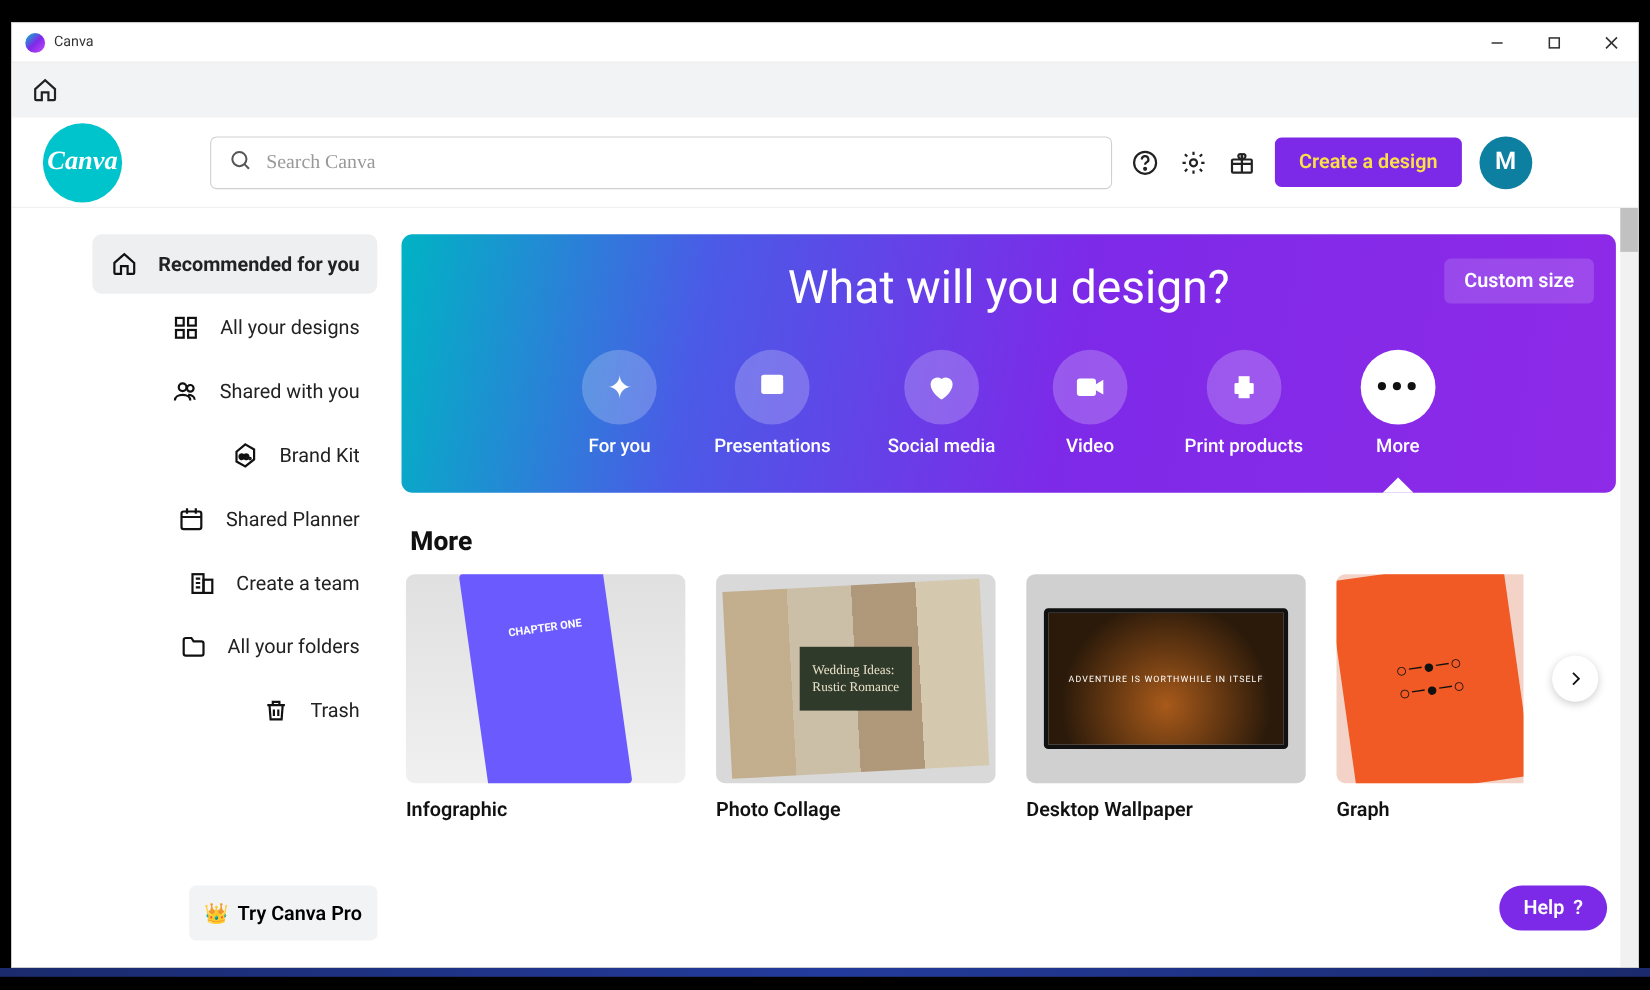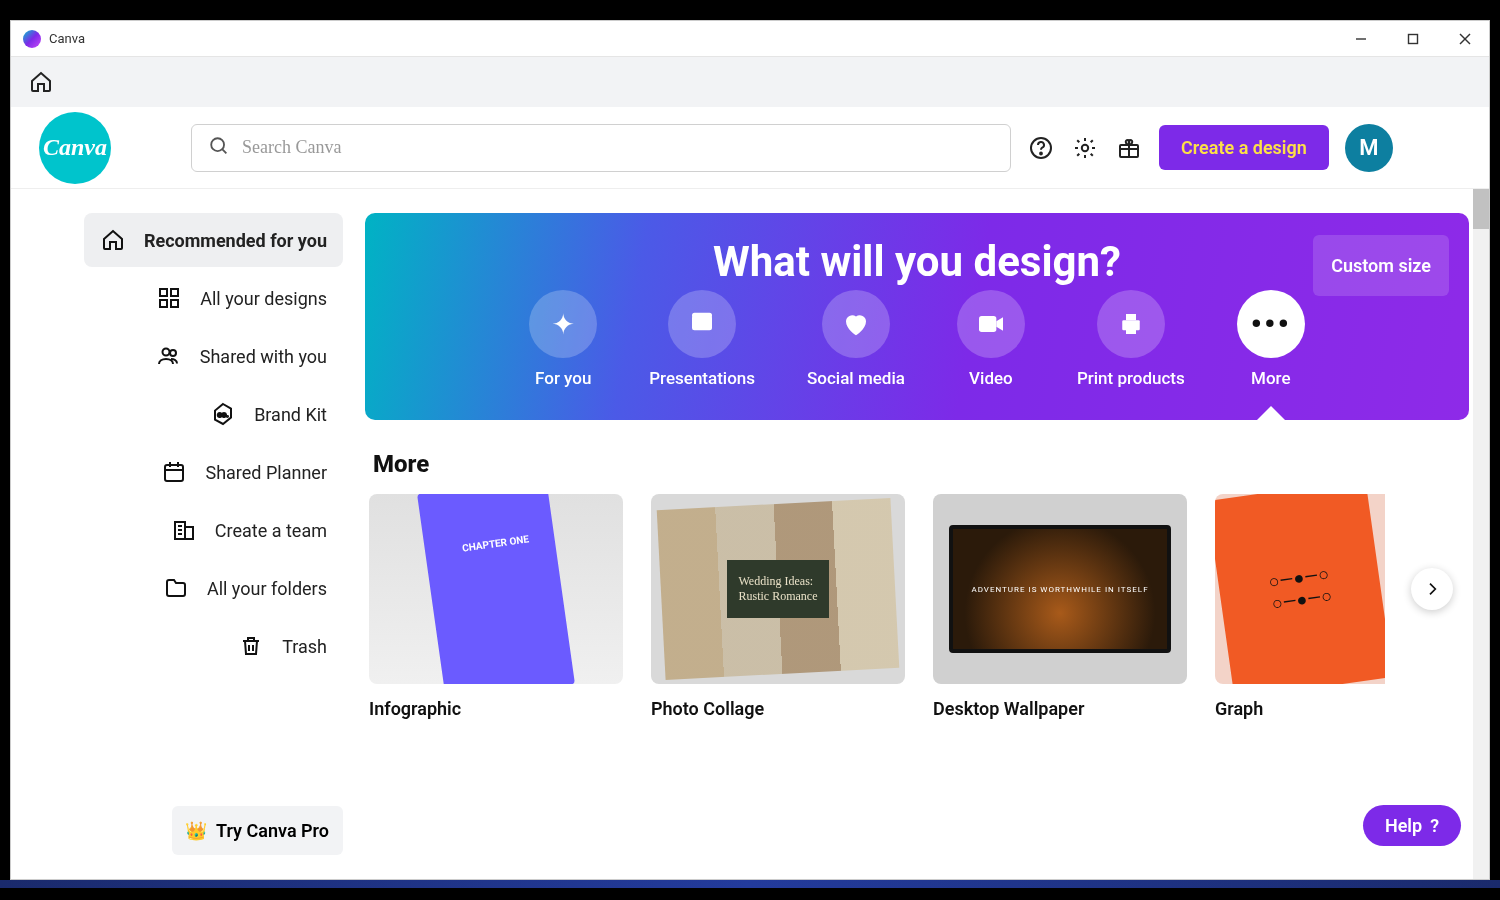--- a/index.html
+++ b/index.html
@@ -23,22 +23,22 @@
   .body-area { flex: 1; display: flex; overflow: hidden; background: #fff; position: relative; }
   .scrollbar-mock { position: absolute; right: 0; top: 0; bottom: 0; width: 16px; background: #f1f1f1; }
   .scrollbar-thumb { width: 100%; height: 40px; background: #c1c1c1; }
   .sidebar { width: 350px; padding: 24px 18px; display: flex; flex-direction: column; gap: 4px; align-items: flex-end; }
   .side-item { display: flex; align-items: center; gap: 18px; padding: 14px 16px; border-radius: 8px; cursor: pointer; font-size: 18px; color: #222; }
   .side-item.active { background: #eeeff1; font-weight: 700; }
   .side-icon { width: 26px; height: 26px; display: flex; align-items: center; justify-content: center; color: #222; }
   .pro-btn { margin-top: auto; background: #f2f3f5; border: none; border-radius: 6px; padding: 14px; font-size: 18px; font-weight: 600; cursor: pointer; display: flex; align-items: center; justify-content: center; gap: 8px; }
   .main { flex: 1; padding: 24px 20px 24px 4px; overflow: hidden; position: relative; }
   .hero { border-radius: 10px; background: linear-gradient(100deg,#00b3c4 0%,#4b5ae7 25%,#7d2ae8 55%,#8e2ae8 100%); padding: 24px 28px; color: #fff; position: relative; }
-  .hero-title { font-size: 42px; font-weight: 700; text-align: center; margin-bottom: 4px; }
-  .custom-size { position: absolute; right: 20px; top: 22px; background: rgba(255,255,255,0.15); border: none; color: #fff; font-size: 18px; font-weight: 600; padding: 20px 18px; border-radius: 6px; cursor: pointer; }
+  .hero-title { font-size: 42px; font-weight: 400; text-align: center; margin-bottom: 32px; }
+  .custom-size { position: absolute; right: 20px; top: 22px; background: rgba(255,255,255,0.15); border: none; color: #fff; font-size: 18px; font-weight: 600; padding: 10px 18px; border-radius: 6px; cursor: pointer; }
   .cat-row { display: flex; justify-content: center; gap: 52px; margin-bottom: 8px; }
   .cat { display: flex; flex-direction: column; align-items: center; gap: 10px; cursor: pointer; position: relative; }
   .cat-circle { width: 68px; height: 68px; border-radius: 50%; background: rgba(255,255,255,0.22); display: flex; align-items: center; justify-content: center; font-size: 28px; color: #fff; }
   .cat-label { font-size: 17px; font-weight: 500; }
   .cat.more .cat-circle { background: #fff; color: #111; font-size: 32px; letter-spacing: 2px; font-weight: 700; }
   .cat.more::after { content: ""; position: absolute; bottom: -32px; left: 50%; transform: translateX(-50%); border: 14px solid transparent; border-bottom-color: #fff; }
   .section-title { font-size: 24px; font-weight: 800; margin: 30px 8px 16px 8px; color: #111; }
   .cards { display: flex; gap: 28px; padding-left: 4px; position: relative; }
   .card { width: 254px; flex-shrink: 0; cursor: pointer; }
   .thumb { height: 190px; border-radius: 8px; background: #e8e8e8; display: flex; align-items: center; justify-content: center; overflow: hidden; position: relative; }

